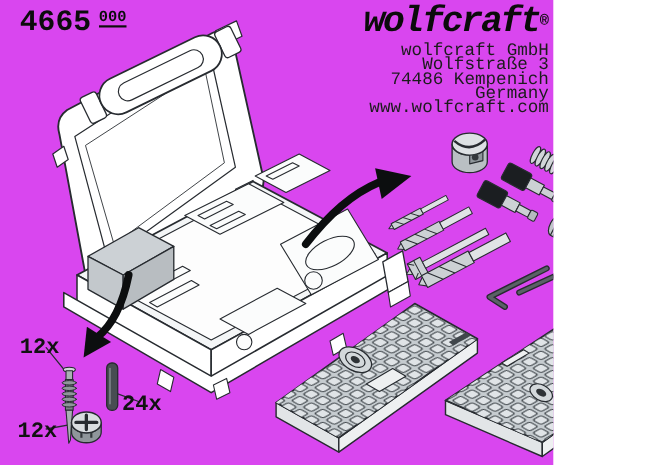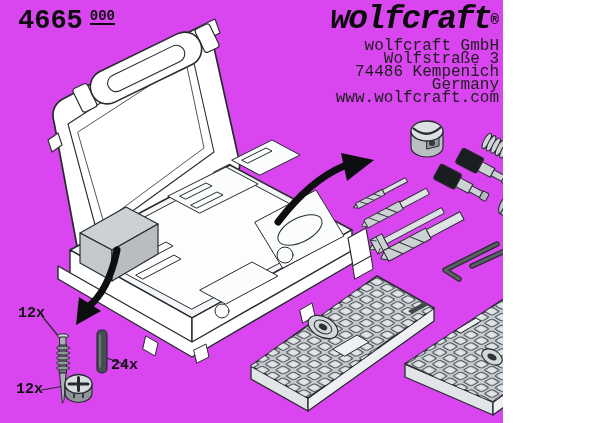--- a/index.html
+++ b/index.html
@@ -8,21 +8,21 @@
   .abs{position:absolute;}
   
   .prodnum{left:18px;top:6px;font-weight:700;font-size:27px;letter-spacing:0;color:#0c0c0c;}
   .prodsuffix{font-size:14px;font-weight:700;vertical-align:top;margin-left:7px;
               display:inline-block;margin-top:3px;border-bottom:2px solid #0c0c0c;line-height:14px;}
   .brand{right:4px;top:2px;text-align:right;}
   .logo{font-weight:700;font-style:italic;font-size:33px;letter-spacing:-2px;line-height:36px;color:#0b0b0b;}
   .reg{font-size:14px;font-style:normal;vertical-align:top;letter-spacing:0;}
   .address{margin-top:2px;font-size:16px;line-height:13px;color:#1c1c1c;}
   
-  .qty{font-size:15px;font-weight:700;color:#121212;}
+  .qty{font-size:20px;font-weight:700;color:#121212;}
   .code{left:573px;top:408px;transform:rotate(-90deg);transform-origin:0 0;
         font-size:10px;color:#2c2c2c;letter-spacing:.5px;white-space:nowrap;}
   svg{display:block;}
   .ln{stroke:#272b30;stroke-linejoin:round;stroke-linecap:round;}
 </style>
 </head>
 <body>
 
 <div class="page">
 

